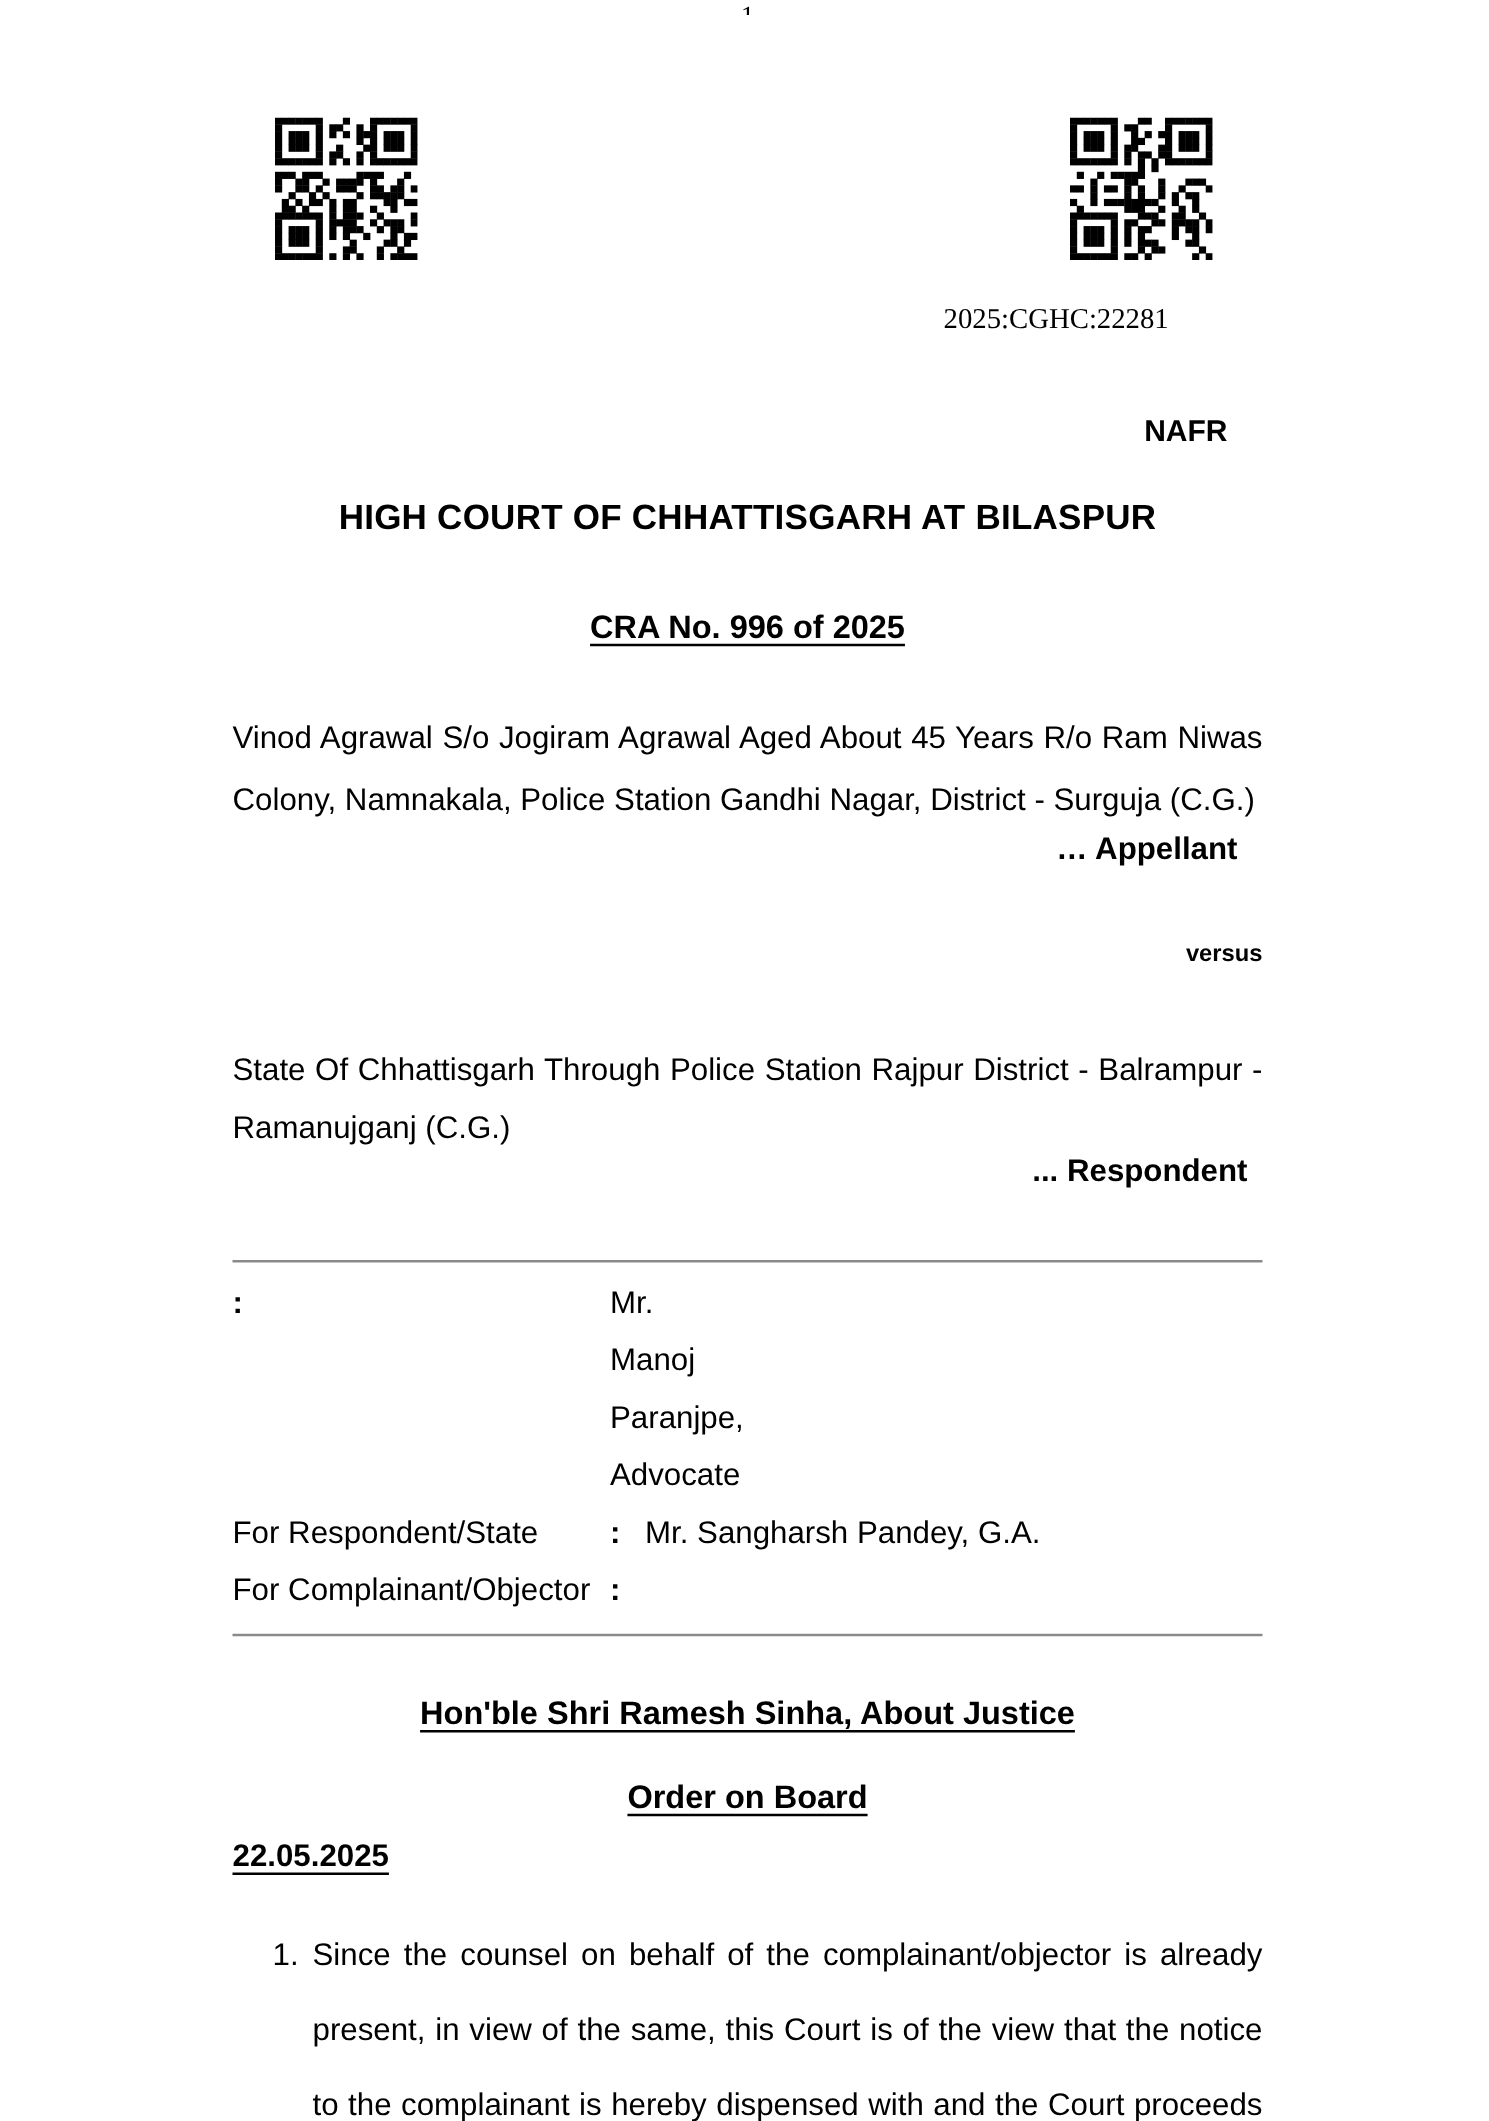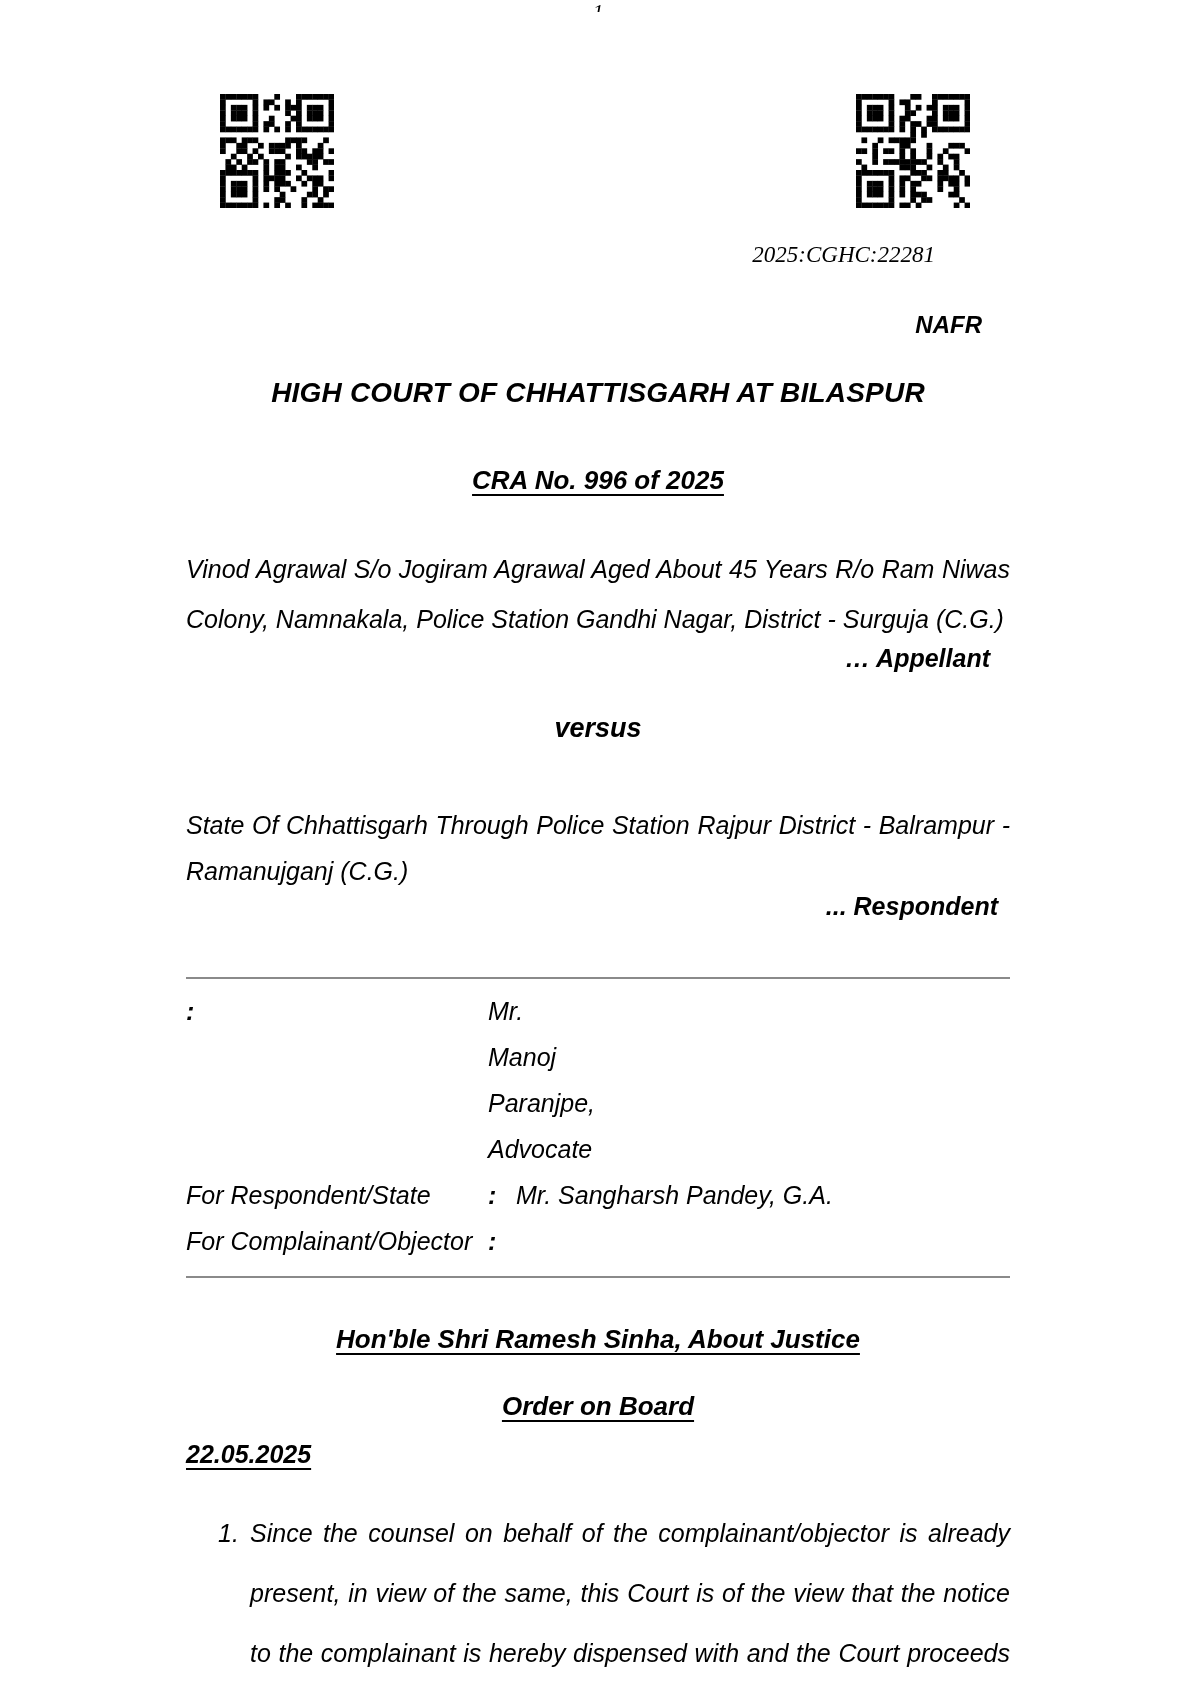--- a/index.html
+++ b/index.html
@@ -6,21 +6,20 @@
   body{
     width:1191px;height:1697px;
     font-family:"Liberation Sans","DejaVu Sans",sans-serif;
     color:#000;overflow:hidden;
   }
   .page{
     width:1191px;height:1233px;
     padding:0 181px 0 186px;
     box-sizing:border-box;
     position:relative;
-    font-style:italic;
   }
   .page-num{
     text-align:center;
     font-family:"Liberation Serif","DejaVu Serif",serif;
     font-size:21px;
     height:12px;
     overflow:hidden;
   }
   .qr-row{
     margin-top:82px;
@@ -32,21 +31,21 @@
   }
   .qr{width:114px;height:114px;}
   .citation{
     margin-top:34px;
     text-align:right;
     padding-right:75px;
     font-family:"Liberation Serif","DejaVu Serif",serif;
     font-size:23px;
   }
   .nafr{
-    margin-top:43px;
+    margin-top:64px;
     text-align:right;
     padding-right:28px;
     font-weight:bold;
     font-size:24px;
   }
   .court-title{
     margin-top:38px;
     text-align:center;
     font-weight:bold;
     font-size:28px;
@@ -68,24 +67,24 @@
     line-height:50px;
     text-align:justify;
   }
   .party-label{
     font-weight:bold;
     font-size:25px;
     text-align:right;
   }
   .appellant-label{margin-top:0px;padding-right:20px;}
   .versus{
-    margin-top:40px;
-    text-align:center;
-    font-weight:bold;
-    font-size:27px;
+    margin-top:59px;
+    text-align:right;
+    font-weight:bold;
+    font-size:19px;
   }
   .respondent-par{margin-top:58px;line-height:46px;}
   .respondent-label{margin-top:-2px;padding-right:12px;}
   .counsel{
     margin-top:56px;
   }
   .rule{
     border-top:2px solid #8a8a8a;
     height:0;
   }

